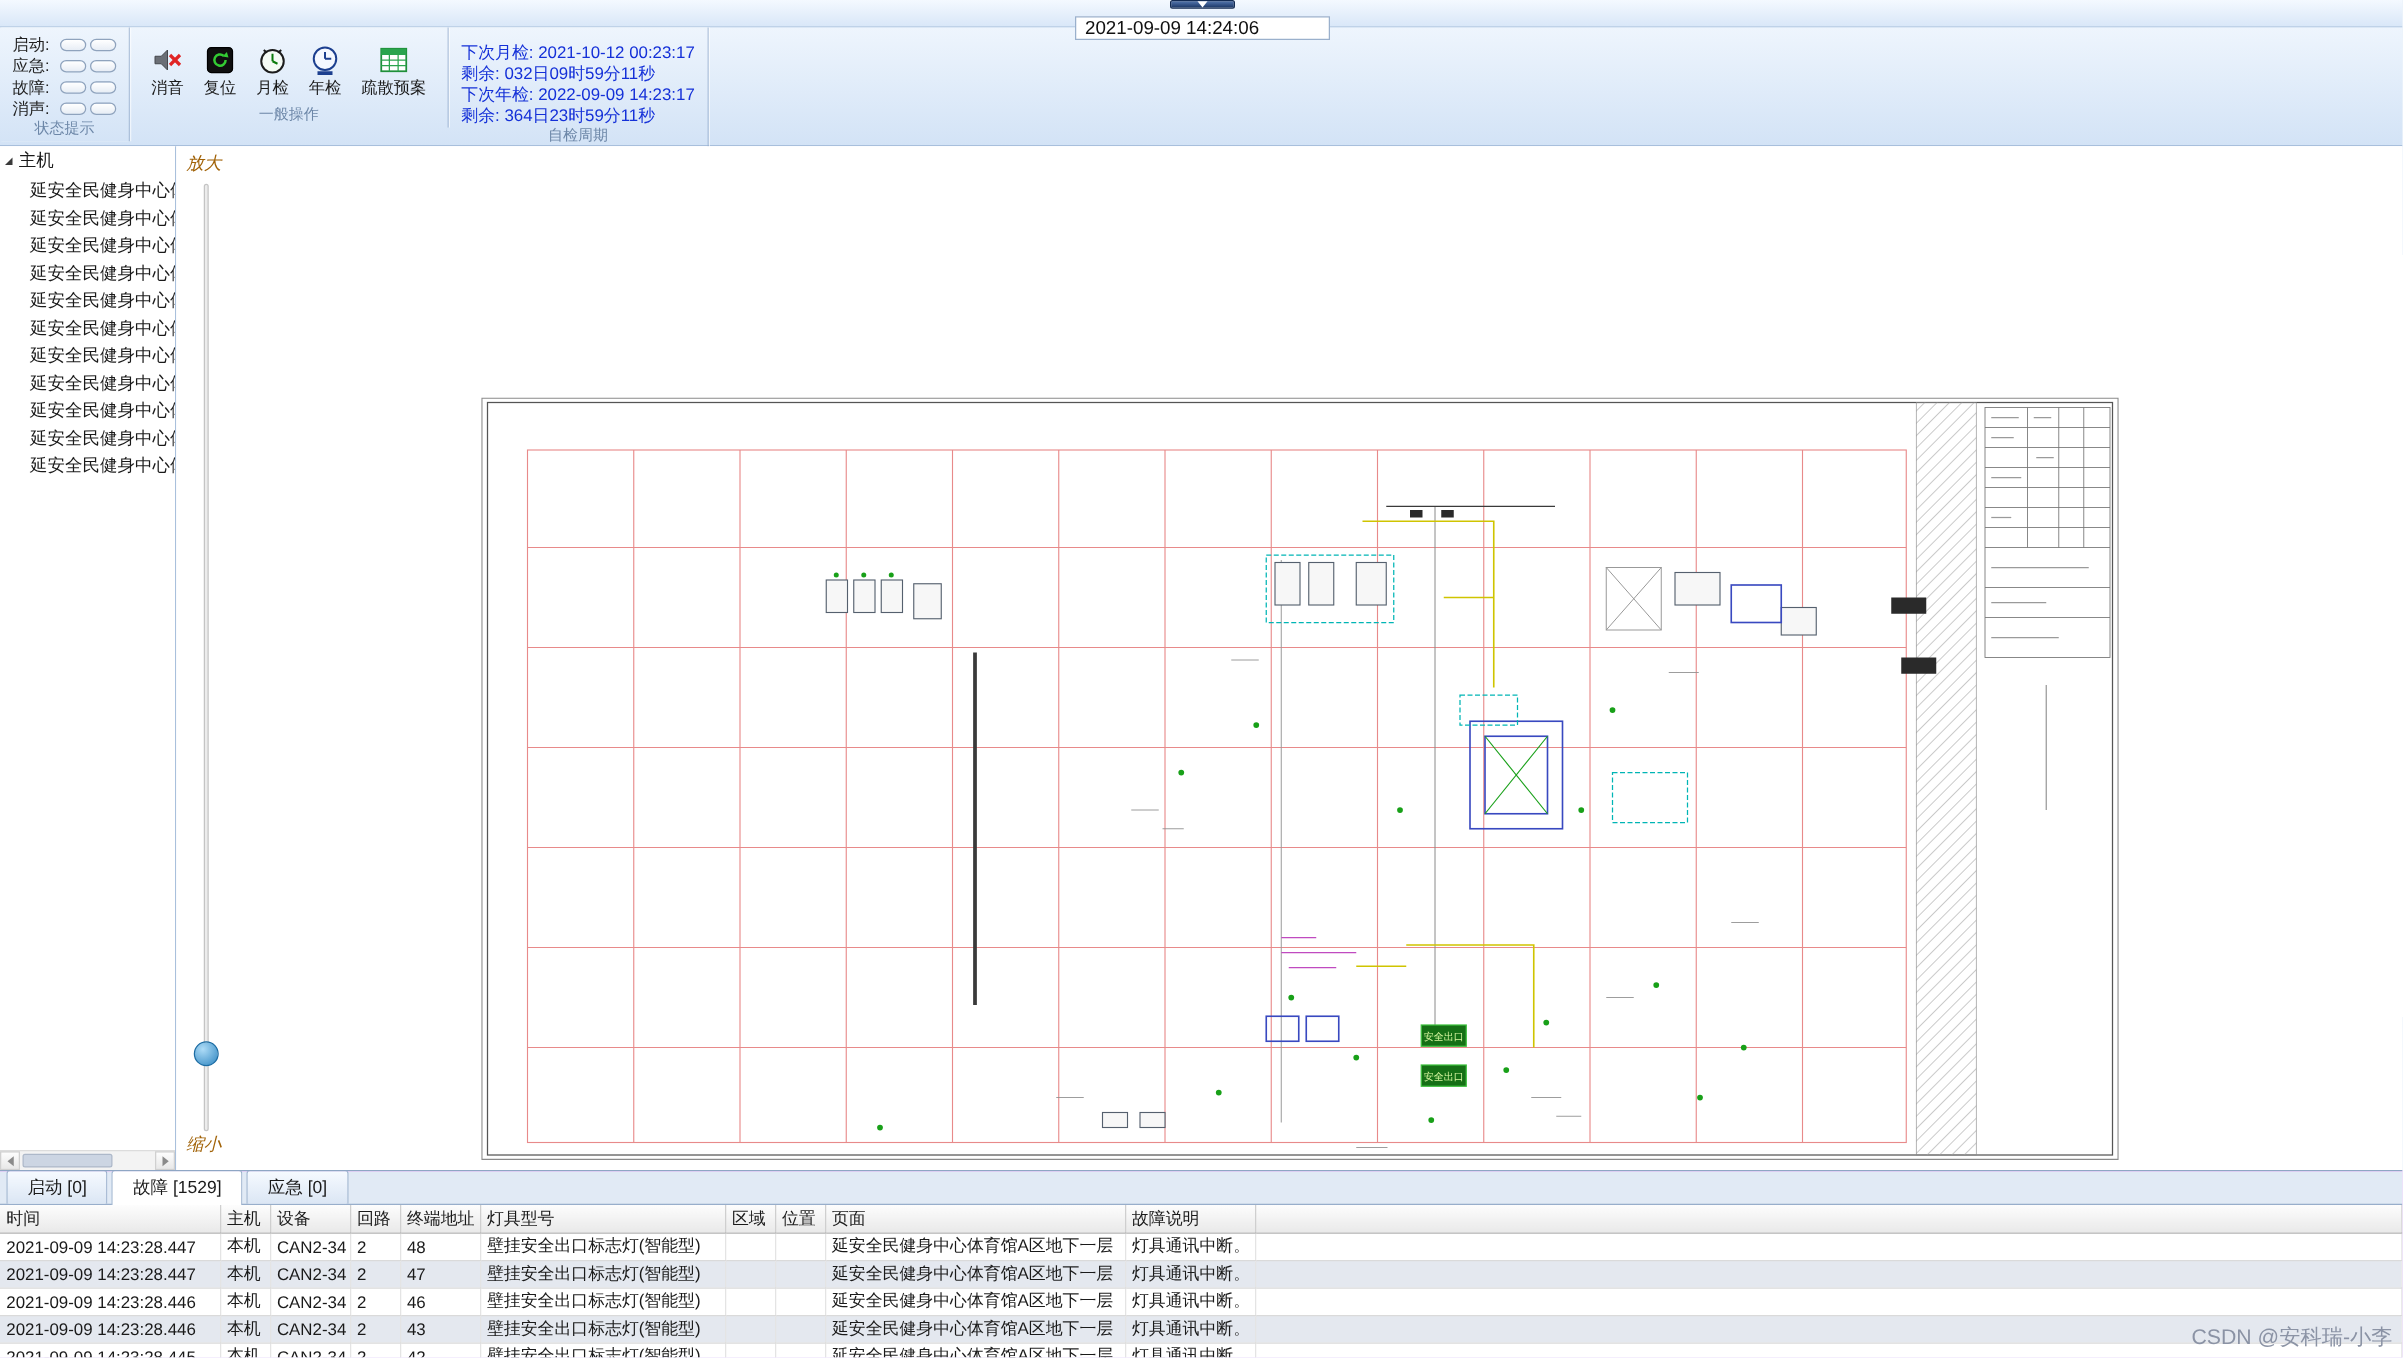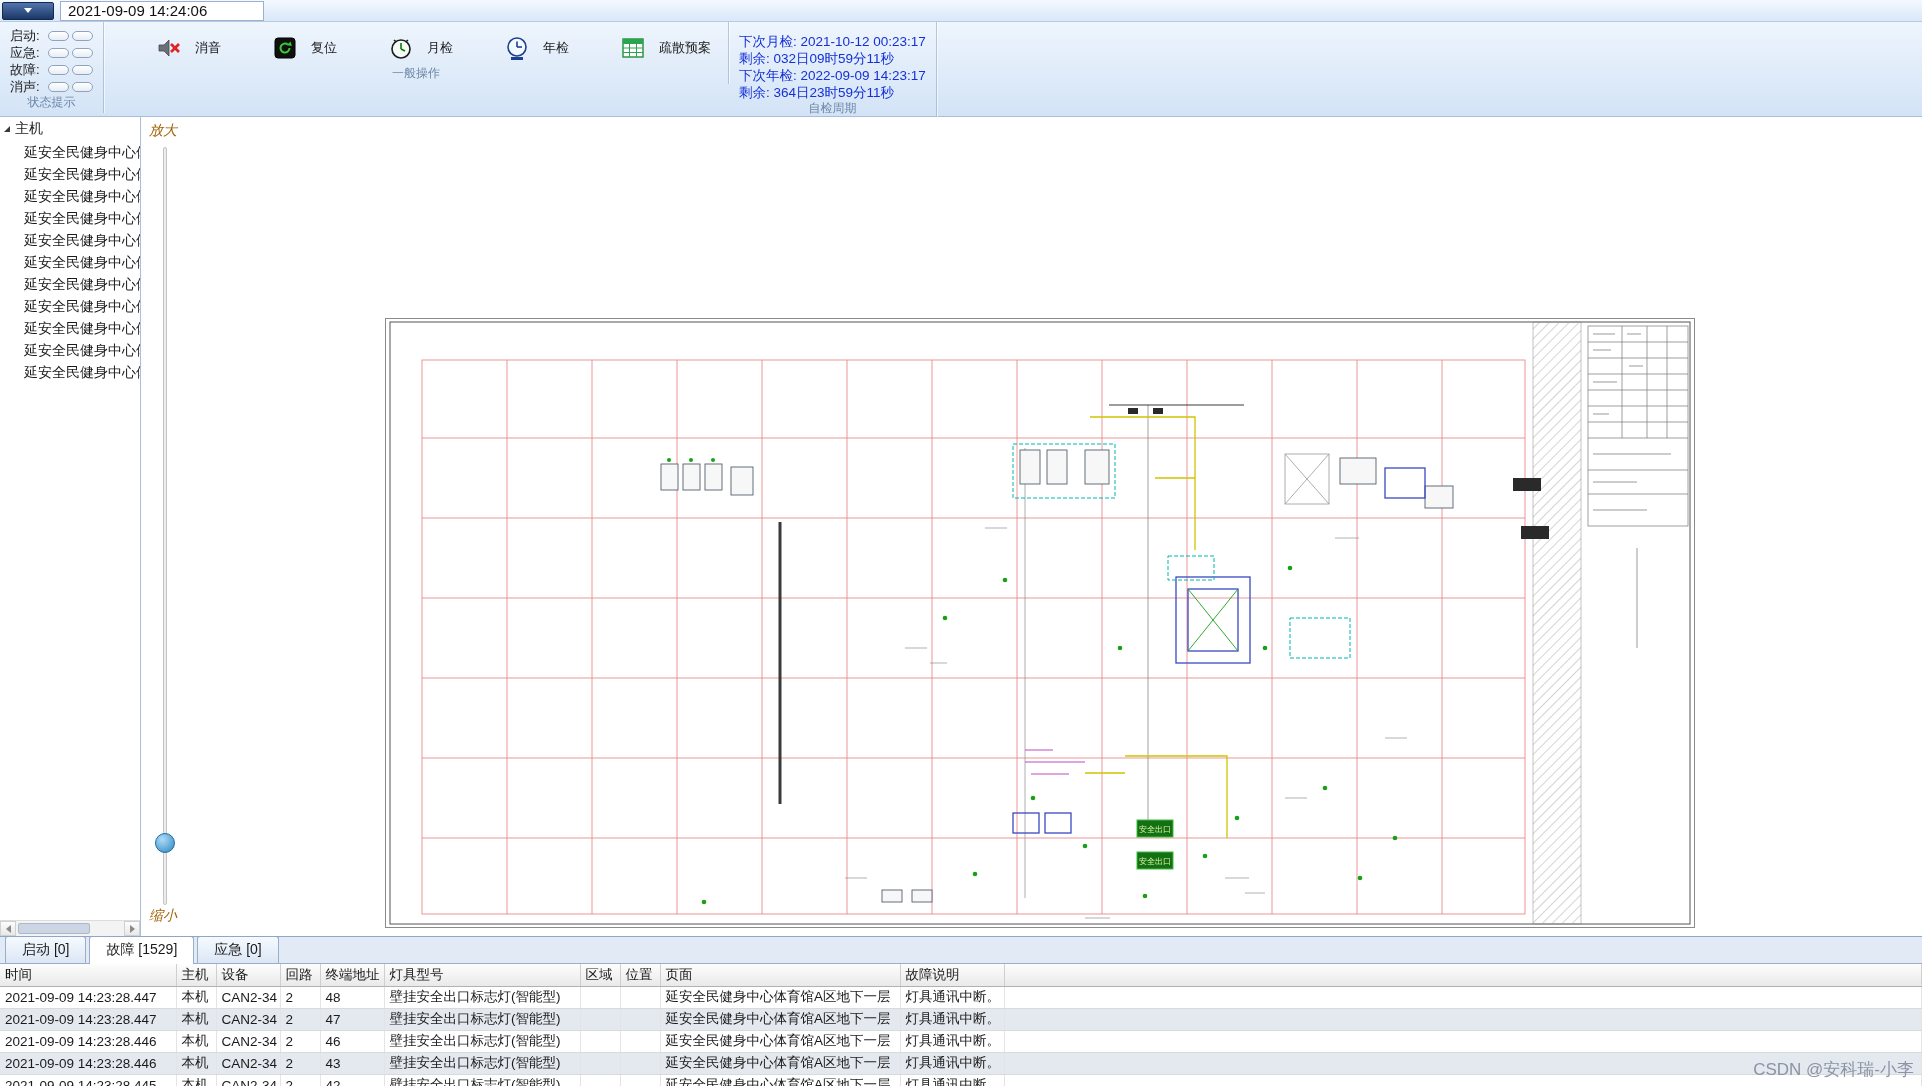--- a/index.html
+++ b/index.html
@@ -1,36 +1,36 @@
 <!DOCTYPE html>
 <html><head>
 <meta charset="utf-8">
 <style>
   * { box-sizing: border-box; margin: 0; padding: 0; }
   html,body { width:1922px; height:1086px; overflow:hidden; }
   body { font-family:"Liberation Sans","DejaVu Sans",sans-serif; background:#d9e7f7; position:relative; color:#1a1a1a; }
 
   
-  .topbar { height:22px; background:linear-gradient(#f4f9ff,#d9e7f8); border-bottom:1px solid #b6cbe4; display:flex; align-items:center; gap:6px; padding-left:2px; }
+  .topbar { height:22px; background:linear-gradient(#f4f9ff,#d9e7f8); border-bottom:1px solid #b6cbe4; display:flex; align-items:center; gap:6px; padding-left:2px;flex-direction:column; }
   .menu-btn { width:52px; height:18px; background:linear-gradient(#5375ad,#1b3766); border:1px solid #122a52; border-radius:2px; display:flex; align-items:center; justify-content:center; cursor:default; }
   .menu-btn .tri { width:0; height:0; border-left:4px solid transparent; border-right:4px solid transparent; border-top:5px solid #ffffff; }
   .time-box { width:204px; height:20px; background:#ffffff; border:1px solid #9ab0cc; font-size:15px; display:flex; align-items:center; padding:0 7px; color:#111; }
 
   
   .ribbon { height:95px; background:linear-gradient(#eef5fd,#d3e3f6); border-bottom:1px solid #a8bfdc; display:flex; align-items:flex-start; }
   .rgroup { position:relative; border-right:1px solid rgba(150,173,205,.65); box-shadow:1px 0 0 rgba(255,255,255,.6); padding:4px 10px 18px 10px; }
   .group-label { position:absolute; bottom:2px; left:0; right:0; text-align:center; font-size:12px; color:#6d87a8; }
 
   .status-rows { display:flex; flex-direction:column; gap:1px; padding-top:2px; }
   .status-row { display:flex; align-items:center; gap:3px; height:16px; }
   .status-label { font-size:13px; color:#222; width:38px; }
   .pill { width:23px; height:10px; border:1px solid #8fa3bd; border-radius:5px; background:linear-gradient(#ffffff,#e7edf5); display:inline-block; }
 
   .ops-buttons { display:flex; align-items:flex-start; gap:2px; padding-top:4px; }
-  .ops-btn { display:flex; align-items:center; gap:13px; padding:4px 6px; font-size:13px; border:1px solid transparent; border-radius:3px; cursor:default;margin-left:35px; }
+  .ops-btn { display:flex; flex-direction:column; align-items:center; gap:0; padding:4px 6px; font-size:13px; border:1px solid transparent; border-radius:3px; cursor:default; }
   .ops-btn .ic { width:26px; height:26px; display:flex; align-items:center; justify-content:center; }
 
   .selfcheck { padding-top:7px; }
   .selfcheck .line { font-size:13.5px; line-height:17px; color:#1430d8; white-space:nowrap; }
 
   
   .main { height:819px; display:flex; background:#ffffff; }
   .tree-panel { width:141px; border-right:1px solid #a9c0dc; background:#ffffff; position:relative; font-size:14px; overflow:hidden; }
   .tree-root { display:flex; align-items:center; gap:5px; height:24px; padding-left:4px; cursor:default; white-space:nowrap; }
   .tree-arrow { width:0; height:0; border-left:6px solid transparent; border-bottom:6px solid #3a3a3a; }

